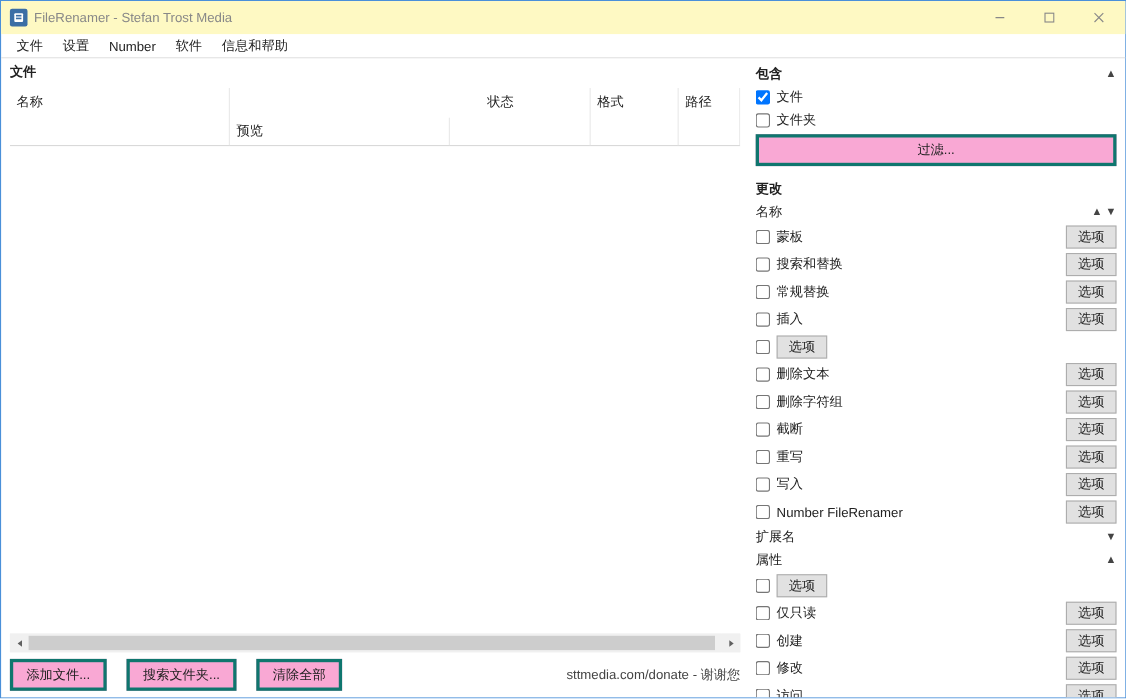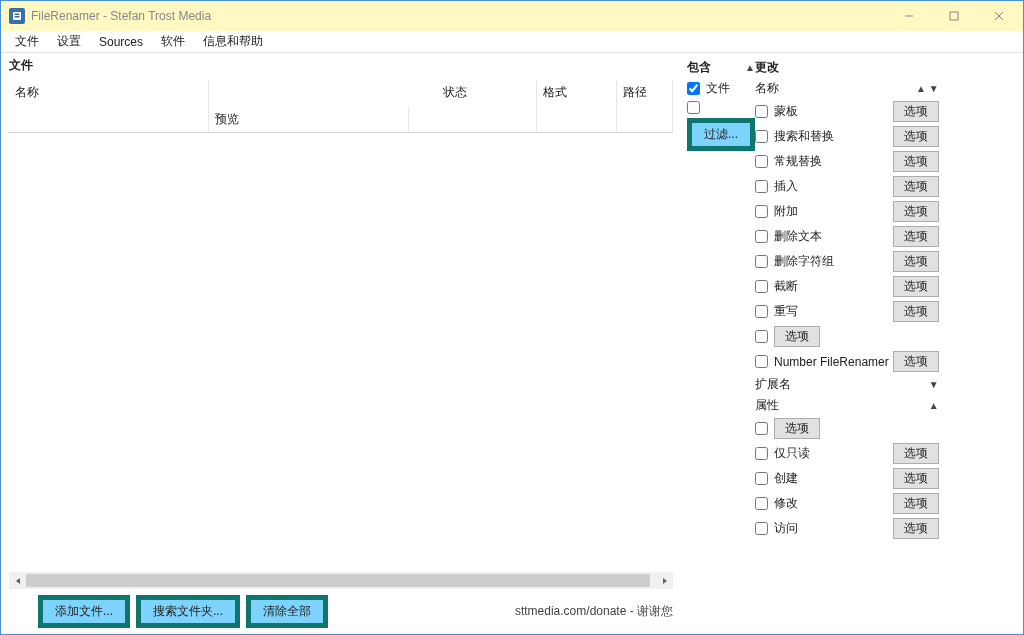--- a/index.html
+++ b/index.html
@@ -28,26 +28,26 @@
 .col-preview { width: 200px; margin-top: 27px; }
 .col-status { width: 100px; margin-left: 28px; }
 .col-format { width: 80px; }
 .col-path { flex: 1; }
 .table-body { flex: 1; background: #fff; }
 .hscroll { height: 17px; margin: 0 8px; background: #f0f0f0; display: flex; align-items: center; }
 .hscroll .arrow { width: 17px; height: 17px; display: flex; align-items: center; justify-content: center; color: #606060; background: #f0f0f0; }
 .hscroll .track { flex: 1; height: 17px; background: #f0f0f0; position: relative; }
 .hscroll .thumb { position: absolute; left: 0; top: 2px; height: 13px; width: 99%; background: #cdcdcd; }
 
-.left-footer { display: flex; align-items: center; padding: 6px 8px; gap: 6px; margin-left: 29px; }
-.btn { background: #7dd3fc; border: 5px solid #0f766e; padding: 3px 12px; color: #222; min-width: 78px; text-align: center; }
+.left-footer { display: flex; align-items: center; padding: 6px 8px; gap: 18px; }
+.btn { background: #f9a8d4; border: 3px solid #0f766e; padding: 3px 12px; color: #222; min-width: 78px; text-align: center; }
 .left-footer .spacer { flex: 1; }
 .donate { color: #444; text-align: center; }
 
-.right-pane { flex: 1; display: flex; flex-direction: row; padding: 4px 8px 6px 6px; overflow: hidden; }
+.right-pane { flex: 1; display: flex; flex-direction: column; padding: 4px 8px 6px 6px; overflow: hidden; }
 .section { margin-bottom: 4px; }
 .section-head { display: flex; align-items: center; font-weight: bold; color: #222; padding: 2px 0; }
 .section-head .sh-title { flex: 1; }
 .section-head .arrow-icon, .subhead .arrow-icon { margin-left: 3px; color: #444; font-size: 10px; }
 .subhead { display: flex; align-items: center; color: #222; padding: 2px 0; }
 .subhead .sh-title { flex: 1; }
 
 .check-row { display: flex; align-items: center; padding: 2px 0; gap: 4px; }
 .check-row input[type=checkbox] { width: 13px; height: 13px; margin-right: 2px; }
 .check-row .lbl { flex: 1; color: #222; }
@@ -86,21 +86,21 @@
             <line x1="1" y1="1" x2="9" y2="9" stroke="#888" stroke-width="1"></line>
             <line x1="9" y1="1" x2="1" y2="9" stroke="#888" stroke-width="1"></line>
           </svg>
         </div>
     </div>
   </div>
 
   <div class="menubar">
     <div class="menu-item">文件</div>
     <div class="menu-item">设置</div>
-    <div class="menu-item">Sources</div>
+    <div class="menu-item">Number</div>
     <div class="menu-item">软件</div>
     <div class="menu-item">信息和帮助</div>
   </div>
 
   <div class="body">
 
     <div class="left-pane">
       <div class="pane-header">文件</div>
       <div class="table-wrap">
         <div class="table-head">
@@ -142,20 +142,21 @@
         <div class="section-head">
           <span class="sh-title">包含</span>
           <span class="arrow-icon">▲</span>
         </div>
         <label class="check-row">
           <input type="checkbox" checked="" style="">
           <span class="lbl">文件</span>
         </label>
         <label class="check-row">
           <input type="checkbox" style="">
+          <span class="lbl">文件夹</span>
         </label>
         <div class="filter-row">
           <div class="btn" style="min-width:52px">过滤...</div>
         </div>
       </div>
 
       <div class="section">
         <div class="section-head">
           <span class="sh-title">更改</span>
         </div>
@@ -180,21 +181,20 @@
               <span class="lbl">常规替换</span>
               <span class="opt-btn">选项</span>
             </label>
             <label class="check-row">
               <input type="checkbox" style="">
               <span class="lbl">插入</span>
               <span class="opt-btn">选项</span>
             </label>
             <label class="check-row">
               <input type="checkbox" style="">
-              <span class="lbl">附加</span>
               <span class="opt-btn">选项</span>
             </label>
             <label class="check-row">
               <input type="checkbox" style="">
               <span class="lbl">删除文本</span>
               <span class="opt-btn">选项</span>
             </label>
             <label class="check-row">
               <input type="checkbox" style="">
               <span class="lbl">删除字符组</span>
@@ -205,20 +205,21 @@
               <span class="lbl">截断</span>
               <span class="opt-btn">选项</span>
             </label>
             <label class="check-row">
               <input type="checkbox" style="">
               <span class="lbl">重写</span>
               <span class="opt-btn">选项</span>
             </label>
             <label class="check-row">
               <input type="checkbox" style="">
+              <span class="lbl">写入</span>
               <span class="opt-btn">选项</span>
             </label>
             <label class="check-row">
               <input type="checkbox" style="">
               <span class="lbl">Number FileRenamer</span>
               <span class="opt-btn">选项</span>
             </label>
           </div>
 
         <div class="subhead">

